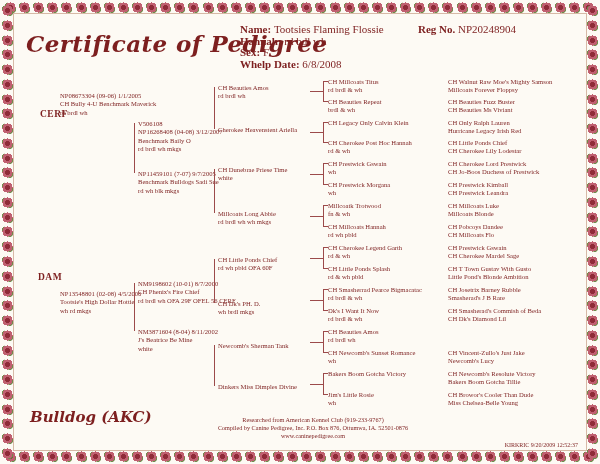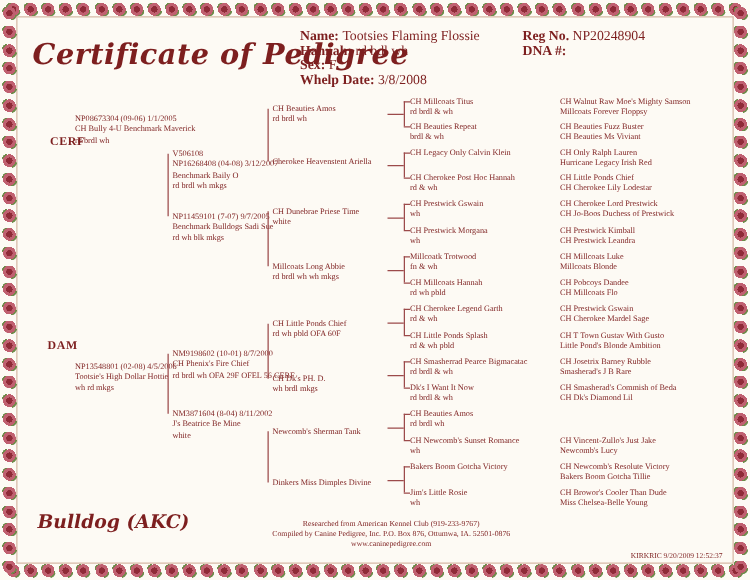--- a/index.html
+++ b/index.html
@@ -237,25 +237,24 @@
       <div class="rose"></div>
       <div class="rose"></div>
     </div>
 
   <div class="title">Certificate of Pedigree</div>
 
   <div class="hdr hdr-mid" id="hdrMid">
       <div class="row"><span class="lbl">Name: </span><span>Tootsies Flaming Flossie</span></div>
       <div class="row"><span class="lbl">Hannah: </span><span>rd bdl wh</span></div>
       <div class="row"><span class="lbl">Sex: </span><span>F</span></div>
-      <div class="row"><span class="lbl">Whelp Date: </span><span>3/8/2008</span></div>
+      <div class="row"><span class="lbl">Whelp Date: </span><span>6/8/2008</span></div>
     </div>
   <div class="hdr hdr-right" id="hdrRight">
       <div class="row"><span class="lbl">Reg No. </span><span>NP20248904</span></div>
-      <div class="row"><span class="lbl">DNA #: </span><span></span></div>
     </div>
 
   <div class="tree" id="tree">
       <div class="node sidelbl" style="left: 22px; top: 32px;">
         <span class="ln">CERF</span>
       </div>
       <div class="node sidelbl" style="left: 20px; top: 195px;">
         <span class="ln">DAM</span>
       </div>
       <div class="node" style="left: 42px; top: 14px;">

